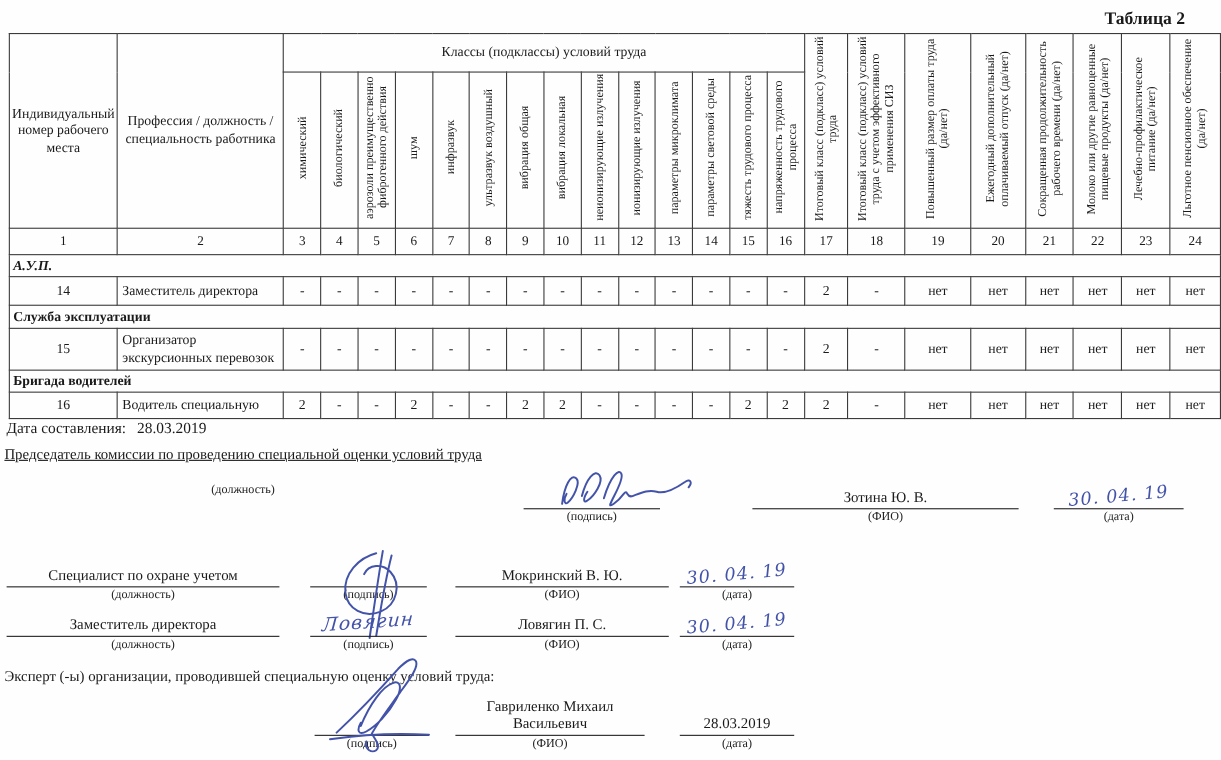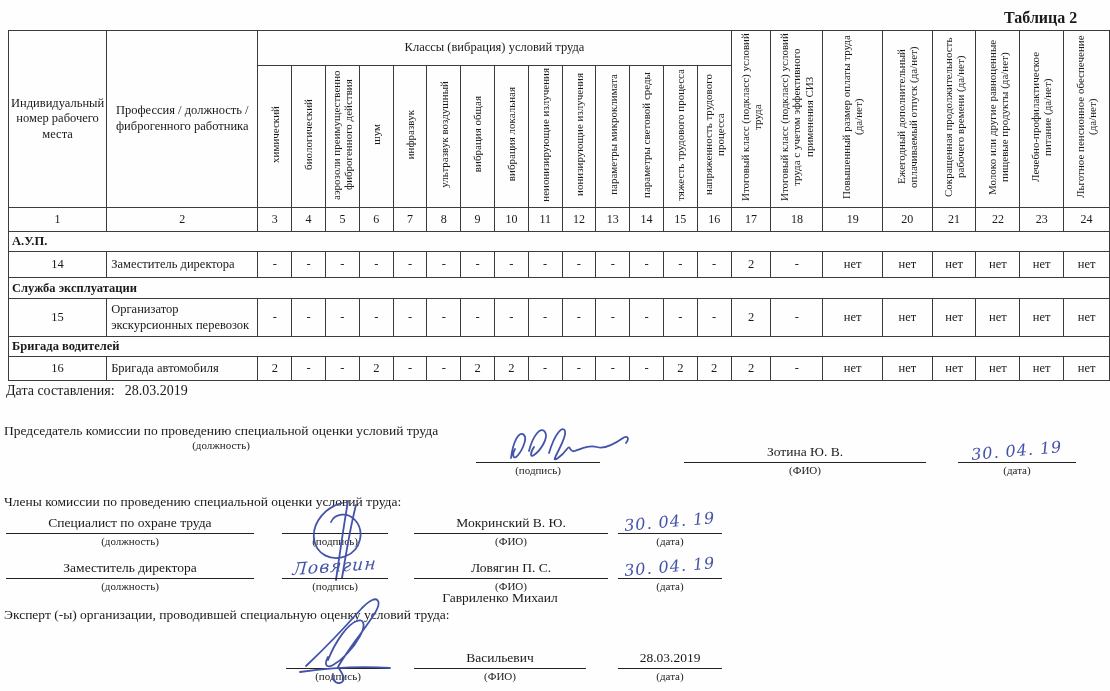--- a/index.html
+++ b/index.html
@@ -65,22 +65,22 @@
         <col style="width: 60px;">
         <col style="width: 50px;">
         <col style="width: 44px;">
         <col style="width: 44px;">
         <col style="width: 44px;">
         <col style="width: 46px;">
       </colgroup>
       <thead>
         <tr class="hrow1">
           <th class="plain-h" rowspan="2">Индивидуальный номер рабочего места</th>
-          <th class="plain-h" rowspan="2">Профессия / должность / фиброгенного работника</th>
-          <th class="plain-h" colspan="14">Классы (вибрация) условий труда</th>
+          <th class="plain-h" rowspan="2">Профессия / должность / специальность работника</th>
+          <th class="plain-h" colspan="14">Классы (подклассы) условий труда</th>
           <th class="rot-h" rowspan="2"><div class="rot r">Итоговый класс (подкласс) условий труда</div></th>
           <th class="rot-h" rowspan="2"><div class="rot r">Итоговый класс (подкласс) условий труда с учетом эффективного применения СИЗ</div></th>
           <th class="rot-h" rowspan="2"><div class="rot r">Повышенный размер оплаты труда (да/нет)</div></th>
           <th class="rot-h" rowspan="2"><div class="rot r">Ежегодный дополнительный оплачиваемый отпуск (да/нет)</div></th>
           <th class="rot-h" rowspan="2"><div class="rot r">Сокращенная продолжительность рабочего времени (да/нет)</div></th>
           <th class="rot-h" rowspan="2"><div class="rot r">Молоко или другие равноценные пищевые продукты (да/нет)</div></th>
           <th class="rot-h" rowspan="2"><div class="rot r">Лечебно-профилактическое питание (да/нет)</div></th>
           <th class="rot-h" rowspan="2"><div class="rot r">Льготное пенсионное обеспечение (да/нет)</div></th>
         </tr>
         <tr class="hrow2">
@@ -120,21 +120,21 @@
           <th>18</th>
           <th>19</th>
           <th>20</th>
           <th>21</th>
           <th>22</th>
           <th>23</th>
           <th>24</th>
         </tr>
       </thead>
       <tbody>
-        <tr class="section-row" style="height: 20px;">
+        <tr class="section-row" style="height: 20px; font-style: italic;">
           <td colspan="24">А.У.П.</td>
         </tr>
         <tr class="data-row" style="height: 26px;">
           <td>14</td>
           <td class="prof">Заместитель директора</td>
           <td>-</td>
           <td>-</td>
           <td>-</td>
           <td>-</td>
           <td>-</td>
@@ -183,21 +183,21 @@
           <td>нет</td>
           <td>нет</td>
           <td>нет</td>
           <td>нет</td>
         </tr>
         <tr class="section-row" style="height: 20px;">
           <td colspan="24">Бригада водителей</td>
         </tr>
         <tr class="data-row" style="height: 24px;">
           <td>16</td>
-          <td class="prof">Бригада автомобиля</td>
+          <td class="prof">Водитель специальную</td>
           <td>2</td>
           <td>-</td>
           <td>-</td>
           <td>2</td>
           <td>-</td>
           <td>-</td>
           <td>2</td>
           <td>2</td>
           <td>-</td>
           <td>-</td>
@@ -214,21 +214,21 @@
           <td>нет</td>
           <td>нет</td>
         </tr>
       </tbody>
     </table>
 
   <div class="dateline">
     <span>Дата составления:</span><span class="v">28.03.2019</span>
   </div>
 
-  <div class="sec-heading" style="top:423px;">Председатель комиссии по проведению специальной оценки условий труда</div>
+  <div class="sec-heading" style="top:405px;text-decoration:underline;">Председатель комиссии по проведению специальной оценки условий труда</div>
 
   <div class="sig-block" style="top:438px;left:4px;width:434px;">
     <div class="sig-caption">(должность)</div>
   </div>
   <div class="sig-block" style="top:438px;left:476px;width:124px;">
     <div class="sig-value" style="height:22px;"></div>
     <div class="sig-caption">(подпись)</div>
   </div>
   <svg class="sig-svg" style="top:420px;left:503px;" width="138" height="46" viewBox="0 0 138 46">
     <path d="M8,38 C10,22 16,10 21,15 C25,19 18,33 13,37 C10,39 9,34 12,29 M26,31 C30,15 38,6 42,12 C46,18 37,31 31,35 C27,38 27,33 31,27 M46,33 C52,13 60,5 62,11 C64,17 54,32 52,38 C50,42 58,37 64,29 C68,24 66,33 72,31 C80,28 86,25 94,27 C100,29 110,25 120,18 C124,15 127,18 123,23"></path>
@@ -237,24 +237,23 @@
     <div class="sig-value" style="height:22px;">Зотина Ю. В.</div>
     <div class="sig-caption">(ФИО)</div>
   </div>
   <div class="sig-block" style="top:438px;left:958px;width:118px;">
     <div class="sig-value" style="height:22px;">
         <span class="hand">30. 04. 19</span>
       </div>
     <div class="sig-caption">(дата)</div>
   </div>
 
-  <div class="sec-heading" style="top:494px;">Члены комиссии по проведению специальной оценки условий труда:</div>
 
   <div class="sig-block" style="top:509px;left:6px;width:248px;">
-    <div class="sig-value" style="height:22px;">Специалист по охране труда</div>
+    <div class="sig-value" style="height:22px;">Специалист по охране учетом</div>
     <div class="sig-caption">(должность)</div>
   </div>
   <div class="sig-block" style="top:509px;left:282px;width:106px;">
     <div class="sig-value" style="height:22px;"></div>
     <div class="sig-caption">(подпись)</div>
   </div>
   <svg class="sig-svg" style="top:498px;left:300px;" width="80" height="86" viewBox="0 0 80 86">
     <path d="M42,5 C26,9 12,24 14,41 C16,56 31,64 46,58 C61,52 65,33 55,22 C48,14 35,15 31,24 M48,3 C44,26 40,54 36,82 M56,7 C50,30 46,56 42,80"></path>
   </svg>
   <div class="sig-block" style="top:509px;left:414px;width:194px;">
@@ -294,21 +293,21 @@
   <div class="sig-block" style="top:632px;left:4px;width:250px;">
   </div>
   <div class="sig-block" style="top:632px;left:286px;width:104px;">
     <div class="sig-value" style="height:34px;"></div>
     <div class="sig-caption">(подпись)</div>
   </div>
   <svg class="sig-svg" style="top:596px;left:290px;" width="110" height="88" viewBox="0 0 110 88">
     <path d="M16,70 C32,55 56,30 72,12 C80,4 86,1 88,5 C91,10 82,22 74,33 C64,47 54,60 48,71 M38,64 C46,44 58,28 67,25 C74,22 76,29 70,40 C63,53 52,64 43,69 C36,73 34,68 38,61 M10,76 C38,72 70,70 100,72 M48,71 C52,77 56,83 52,86 C48,89 41,85 43,78"></path>
   </svg>
   <div class="sig-block twoline" style="top:624px;left:414px;width:172px;">
-    <div class="sig-value" style="height:42px;flex-direction:column;justify-content:flex-end;align-items:center;gap:44px;">
+    <div class="sig-value" style="height:42px;flex-direction:column;justify-content:flex-end;align-items:center;">
       <span>Гавриленко Михаил</span>
       <span>Васильевич</span>
     </div>
     <div class="sig-caption">(ФИО)</div>
   </div>
   <div class="sig-block" style="top:632px;left:618px;width:104px;">
     <div class="sig-value" style="height:34px;">28.03.2019</div>
     <div class="sig-caption">(дата)</div>
   </div>
 

